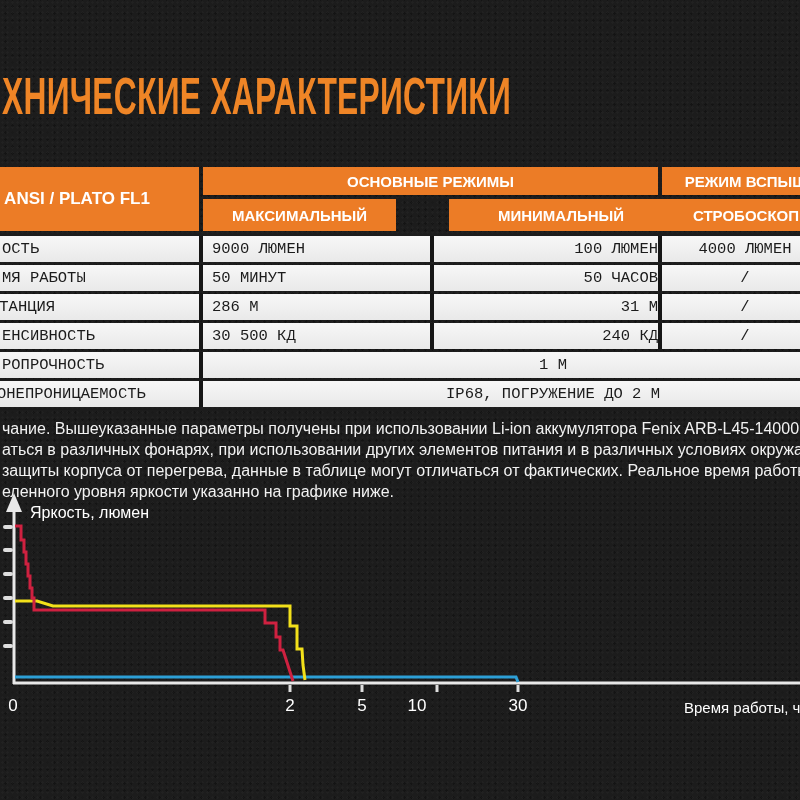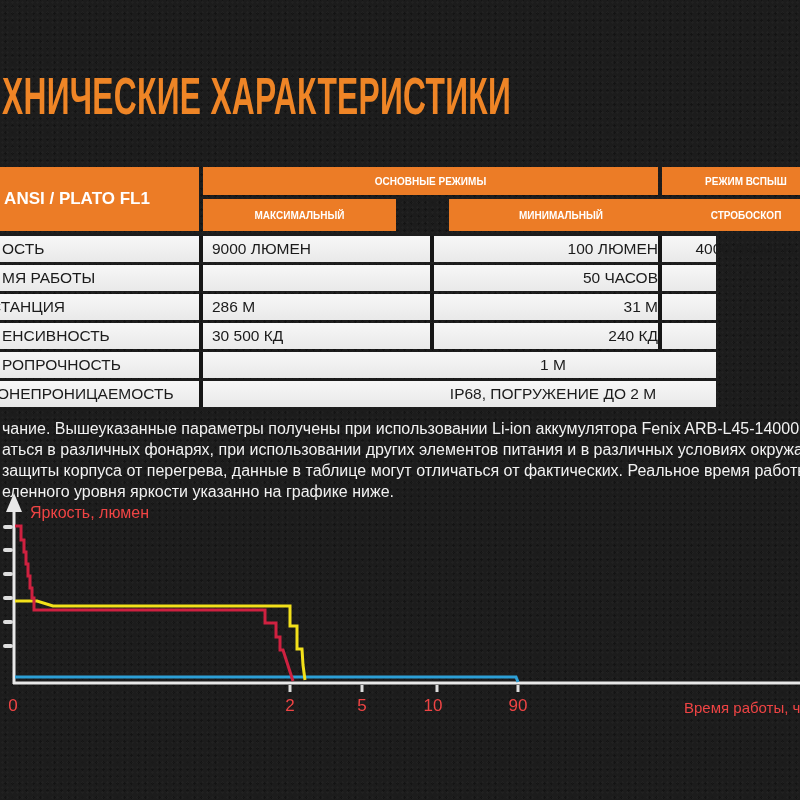--- a/index.html
+++ b/index.html
@@ -14,30 +14,30 @@
     font-family:"Liberation Sans",sans-serif;
   }
   .abs{position:absolute;}
   
   #title{
     left:2px;top:70px;font-size:52px;font-weight:bold;color:#ef8526;
     transform:scaleX(0.61);transform-origin:left top;white-space:nowrap;
     letter-spacing:0.5px;line-height:1;
   }
   
-  .hdr-cell{background:#ec7c26;color:#fff;font-weight:bold;font-size:10px;
+  .hdr-cell{background:#ec7c26;color:#fff;font-weight:bold;font-size:15px;
     display:flex;align-items:center;justify-content:center;white-space:nowrap;}
   #hdr-standard{left:-45px;top:167px;width:244px;height:64px;font-size:17px;}
   #hdr-main{left:203px;top:167px;width:455px;height:28px;}
   #hdr-flash{left:662px;top:167px;width:168px;height:28px;}
   #hdr-max{left:203px;top:199px;width:193px;height:32px;}
   #hdr-min{left:449px;top:199px;width:224px;height:32px;}
   #hdr-strobe{left:662px;top:199px;width:168px;height:32px;}
-  .trow{left:0;width:716px;height:26px;background:linear-gradient(#f7f7f7,#e9e9e9);
-    color:#1b1b1b;font-size:15.5px;}
+  .trow{left:0;width:800px;height:26px;background:linear-gradient(#f7f7f7,#e9e9e9);
+    color:#1b1b1b;font-size:15.5px;font-family:Liberation Mono, monospace;}
   .trow .sep{position:absolute;top:0;width:4px;height:26px;background:#161616;}
   .sep-a{left:199px;} .sep-b{left:430px;} .sep-c{left:658px;}
   .tlabel{position:absolute;left:2px;top:0;height:26px;line-height:26px;white-space:nowrap;}
   .tlabel.cut{left:-10px;}
   .v2{position:absolute;left:212px;width:227px;text-align:left;line-height:26px;}
   .v3{position:absolute;left:434px;width:224px;text-align:right;line-height:26px;}
   .v4{position:absolute;left:662px;width:166px;text-align:center;line-height:26px;}
   .vspan{position:absolute;left:203px;width:700px;text-align:center;line-height:26px;}
   
   #note{left:2px;top:418px;color:#f2f2f2;font-size:16px;line-height:21px;}
@@ -46,21 +46,21 @@
   #chart-svg{left:0;top:0;}
   .axis{stroke:#e8e8e8;stroke-width:3;fill:none;}
   .axis-fill{fill:#e8e8e8;}
   .ytick{stroke:#dedede;stroke-width:4;stroke-linecap:round;}
   .xtick{stroke:#dedede;stroke-width:3;}
   .pline{fill:none;stroke-width:3;stroke-linejoin:miter;}
   .s-blue{stroke:#2d9fd6;}
   .s-yellow{stroke:#f2e01a;}
   .s-red{stroke:#cf2140;}
   
-  .chart-text{color:#ef4444;white-space:nowrap;}
+  .chart-text{color:#ffffff;white-space:nowrap;}
   #ylab{left:30px;top:504px;font-size:16px;}
   #xlab{left:684px;top:699px;font-size:15px;}
   .xtick-label{top:696px;font-size:17px;transform:translateX(-50%);}
   
   .legend-row{height:18px;display:flex;align-items:center;}
 </style>
 </head>
 <body>
 
 <div id="title" class="abs">ХНИЧЕСКИЕ ХАРАКТЕРИСТИКИ</div>
@@ -78,20 +78,21 @@
     <span class="v2">9000 ЛЮМЕН</span>
     <span class="v3">100 ЛЮМЕН</span>
     <span class="v4">4000 ЛЮМЕН</span>
     <span class="sep sep-a"></span>
     <span class="sep sep-b"></span>
     <span class="sep sep-c"></span>
   </div>
 
   <div class="abs trow" style="top:265px">
     <span class="tlabel">МЯ РАБОТЫ</span>
+    <span class="v2">50 МИНУТ</span>
     <span class="v3">50 ЧАСОВ</span>
     <span class="v4">/</span>
     <span class="sep sep-a"></span>
     <span class="sep sep-b"></span>
     <span class="sep sep-c"></span>
   </div>
 
   <div class="abs trow" style="top:294px">
     <span class="tlabel cut">СТАНЦИЯ</span>
     <span class="v2">286 М</span>
@@ -153,22 +154,22 @@
   <polyline class="pline s-blue" points="15,677 516,677 518,682"></polyline>
   <polyline class="pline s-yellow" points="15,601 37,601 53,606 290,606 290,626 297,626 297,649 302,649 303,665 305,680"></polyline>
   <polyline class="pline s-red" points="15,526 21,526 21,540 24,540 24,552 26,552 26,564 28,564 28,576 30,576 30,588 32,588 32,598 34,598 34,610 265,610 265,623 276,623 276,637 280,637 280,650 283,650 293,681"></polyline>
 </svg>
 
 <div id="ylab" class="abs chart-text">Яркость, люмен</div>
 <div id="xlab" class="abs chart-text">Время работы, ча</div>
 <div class="abs chart-text xtick-label" style="left:13px">0</div>
 <div class="abs chart-text xtick-label" style="left:290px">2</div>
 <div class="abs chart-text xtick-label" style="left:362px">5</div>
-<div class="abs chart-text xtick-label" style="left:433px">10</div>
-<div class="abs chart-text xtick-label" style="left:518px">90</div>
+<div class="abs chart-text xtick-label" style="left:417px">10</div>
+<div class="abs chart-text xtick-label" style="left:518px">30</div>
 
 <div>
   <div class="abs legend-row" style="top:543px">
     
     
   </div>
   <div class="abs legend-row" style="top:569px">
     
     
   </div>

